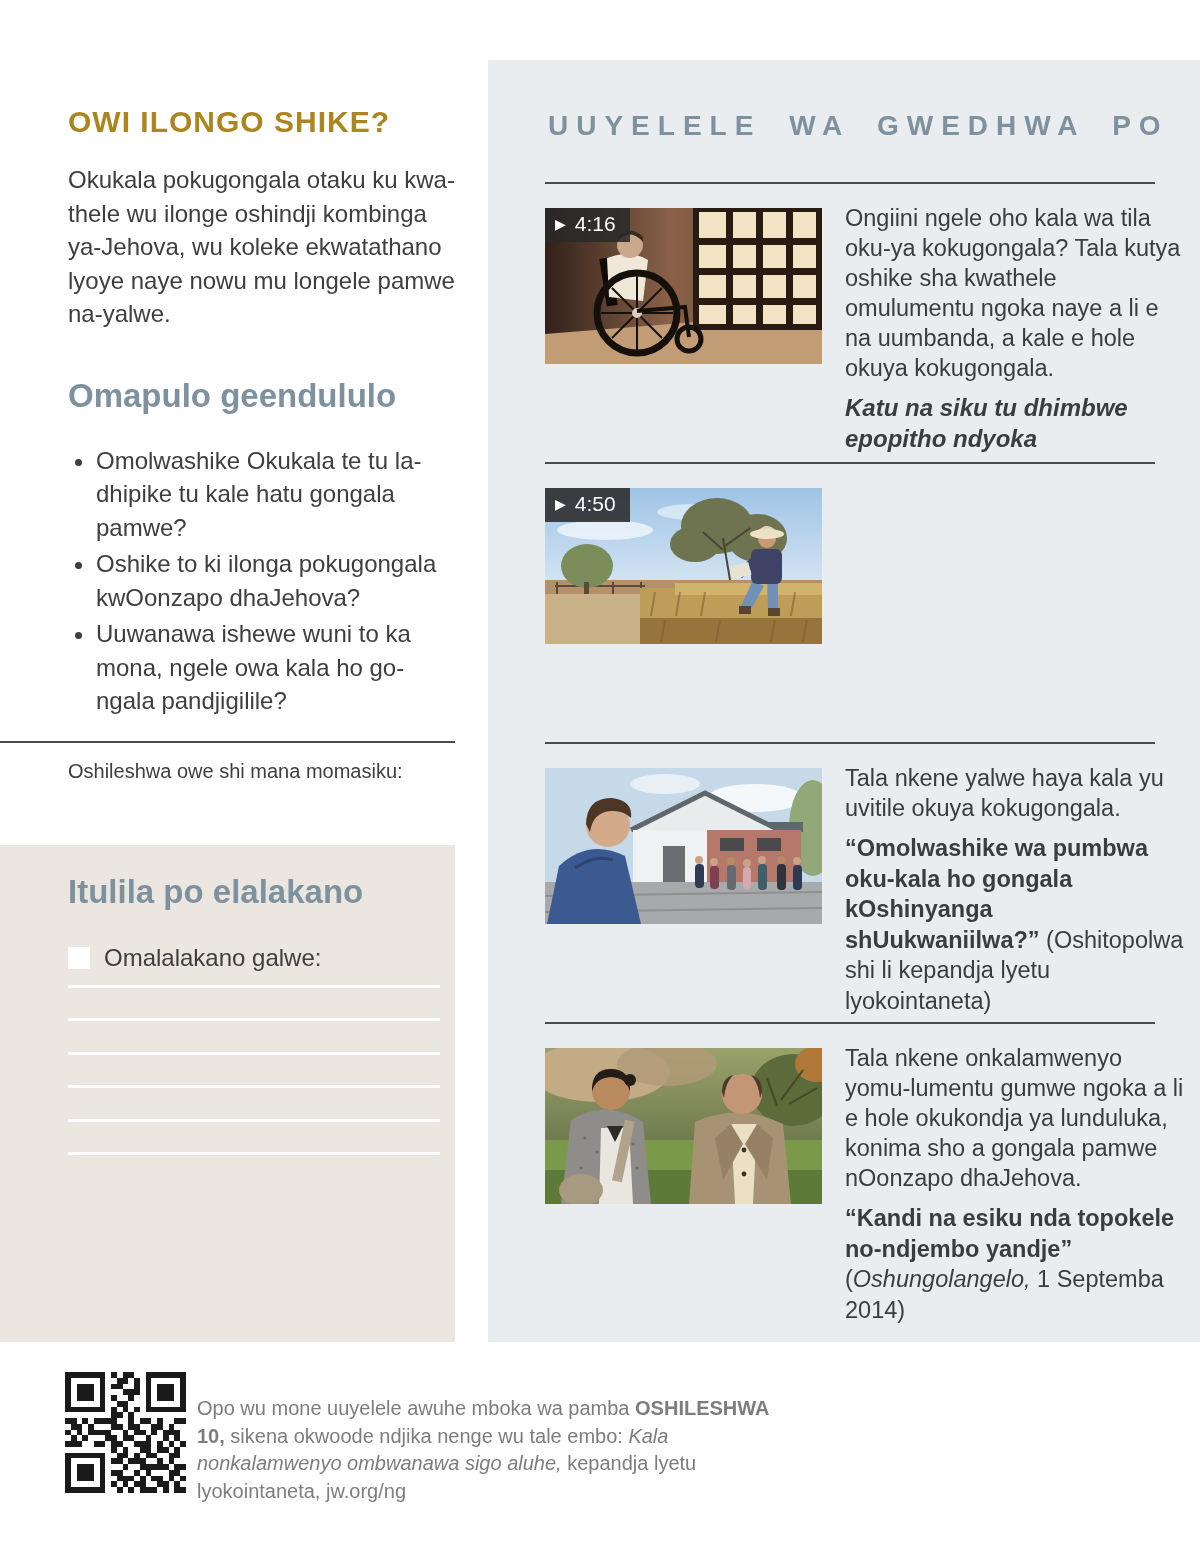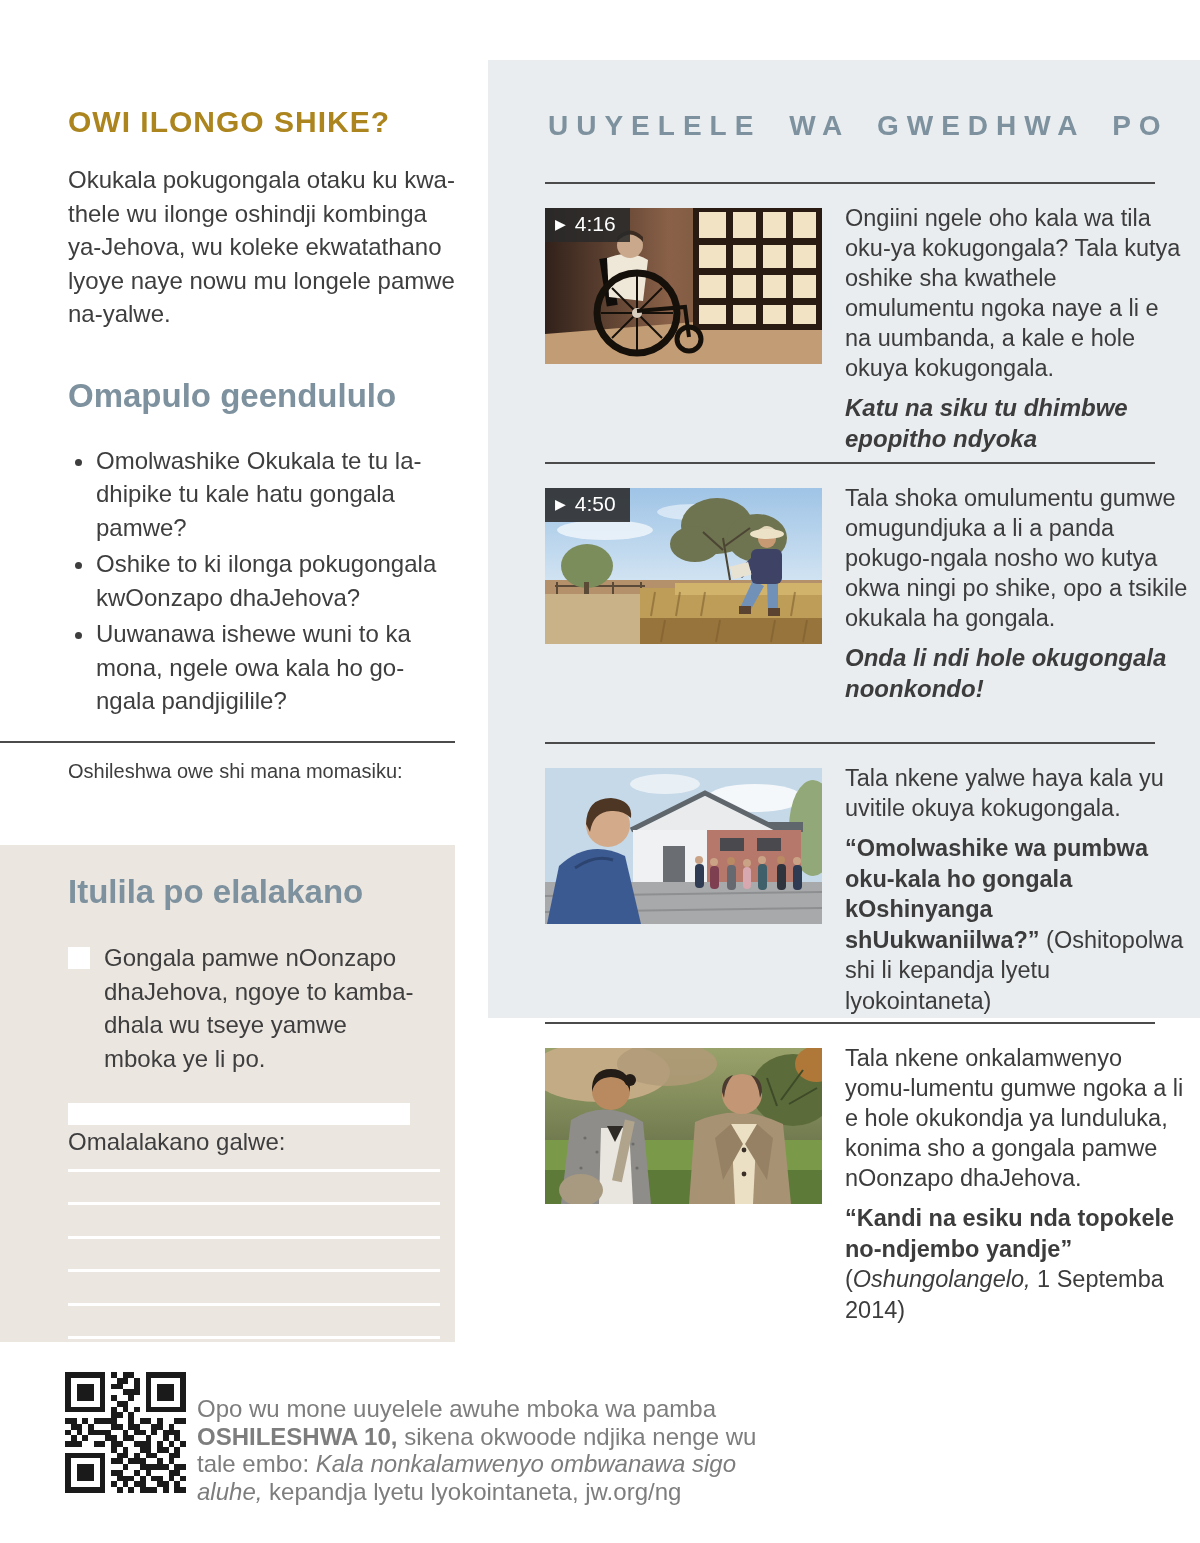--- a/index.html
+++ b/index.html
@@ -34,42 +34,42 @@
   .goal-title{margin:0;font-size:33px;line-height:38px;font-weight:700;color:var(--heading-slate);}
   .goal-item{display:flex;margin-top:30px;width:356px;}
   .goal-item + .goal-item{margin-top:22px;flex-direction:column;}
   .checkbox{flex:0 0 22px;height:22px;background:#fff;margin:6px 14px 0 0;}
   .goal-item p{margin:0;font-size:24px;line-height:33.5px;}
   .goal-lines{margin-top:10px;width:372px;}
   .goal-line{height:3px;background:#fff;}
   .goal-line + .goal-line{margin-top:30.5px;}
 
   
-  .right-panel{position:absolute;left:488px;top:60px;width:712px;height:958px;box-sizing:border-box;
+  .right-panel{position:absolute;left:488px;top:60px;width:712px;height:1282px;box-sizing:border-box;
     background:var(--panel-bg);}
   .panel-heading{margin:0 0 41px 0;padding:51px 0 0 60px;font-size:28px;line-height:30px;font-weight:700;
     color:var(--heading-slate);letter-spacing:8px;word-spacing:12px;}
   .panel-rule{height:0;border-top:2px solid #4b4b4b;margin:0 45px 24px 57px;}
   .panel-item{display:flex;height:254px;margin:0 12px 0 57px;}
   .thumb{position:relative;flex:0 0 277px;height:156px;margin-right:23px;background:#c8c2b8;}
   .thumb svg{display:block;width:100%;height:100%;}
   .badge{position:absolute;top:0;left:0;display:flex;align-items:center;gap:9px;
     background:rgba(42,42,42,.88);color:#fff;padding:4px 14px 6px 10px;font-size:21px;line-height:24px;}
   .play{font-size:14px;line-height:24px;}
   .item-text{flex:1;margin-top:-5px;font-size:23.5px;line-height:30px;color:#3c3c3c;}
   .item-text p{margin:0 0 10px 0;}
   .callout{font-weight:700;font-style:italic;font-size:24px;line-height:30.5px;}
   .quote{font-size:23.5px;line-height:30.5px;}
   .quote b{font-weight:700;}
   .src-italic{font-style:italic;}
 
   
   .footer{position:absolute;left:65px;top:1372px;display:flex;align-items:flex-start;}
   .qr{width:121px;height:121px;margin-right:11px;}
-  .footer-text{margin:23px 0 0 0;width:596px;font-size:24px;line-height:27.5px;color:var(--footer-gray);}
+  .footer-text{margin:23px 0 0 0;width:596px;font-size:20px;line-height:27.5px;color:var(--footer-gray);}
   .lesson-ref{font-weight:700;}
   .book-title{font-style:italic;}
 </style>
 </head>
 <body>
 
 <div class="page">
 
   <section class="left-col">
     <h1 class="left-title">OWI ILONGO SHIKE?</h1>
@@ -80,24 +80,20 @@
       <li>Oshike to ki ilonga pokugongala kwOonzapo dhaJehova?</li>
       <li>Uuwanawa ishewe wuni to ka mona, ngele owa kala ho go-ngala pandjigilile?</li>
     </ul>
   </section>
 
   <div class="divider-left"></div>
   <p class="finished-line">Oshileshwa owe shi mana momasiku:</p>
 
   <section class="goal-box">
     <h2 class="goal-title">Itulila po elalakano</h2>
-    <div class="goal-item">
-      <span class="checkbox"></span>
-      <p>Gongala pamwe nOonzapo dhaJehova, ngoye to kamba-dhala wu tseye yamwe mboka ye li po.</p>
-    </div>
     <div class="goal-item">
       <span class="checkbox"></span>
       <p>Omalalakano galwe:</p>
     </div>
     <div class="goal-lines">
       <div class="goal-line"></div>
       <div class="goal-line"></div>
       <div class="goal-line"></div>
       <div class="goal-line"></div>
       <div class="goal-line"></div>
@@ -212,24 +208,20 @@
           <path d="M206 70 L191 84 L197 90 L211 78 Z" fill="#3e4366"></path>
           <rect x="186" y="76" width="19" height="13" fill="#e8e2d2" transform="rotate(-15 196 82)"></rect>
           <circle cx="222" cy="51" r="9" fill="#c89a74"></circle>
           <path d="M211 45 Q222 31 233 45 Z" fill="#e2d6b8"></path>
           <ellipse cx="222" cy="46" rx="17" ry="5" fill="#ece2c8"></ellipse>
         </svg>
         <div class="badge">
           <span class="play">▶</span>
           <span>4:50</span>
         </div>
-      </div>
-      <div class="item-text">
-        <p>Tala shoka omulumentu gumwe omugundjuka a li a panda pokugo-ngala nosho wo kutya okwa ningi po shike, opo a tsikile okukala ha gongala.</p>
-        <p class="callout">Onda li ndi hole okugongala noonkondo!</p>
       </div>
     </div>
 
     <div class="panel-rule"></div>
     <div class="panel-item">
       <div class="thumb">
         <svg viewBox="0 0 277 156" preserveAspectRatio="none" aria-hidden="true">
           <rect width="277" height="156" fill="#c6d9e8"></rect>
           <ellipse cx="210" cy="30" rx="48" ry="14" fill="#ffffff" opacity="0.8"></ellipse>
           <ellipse cx="120" cy="16" rx="35" ry="10" fill="#ffffff" opacity="0.6"></ellipse>

